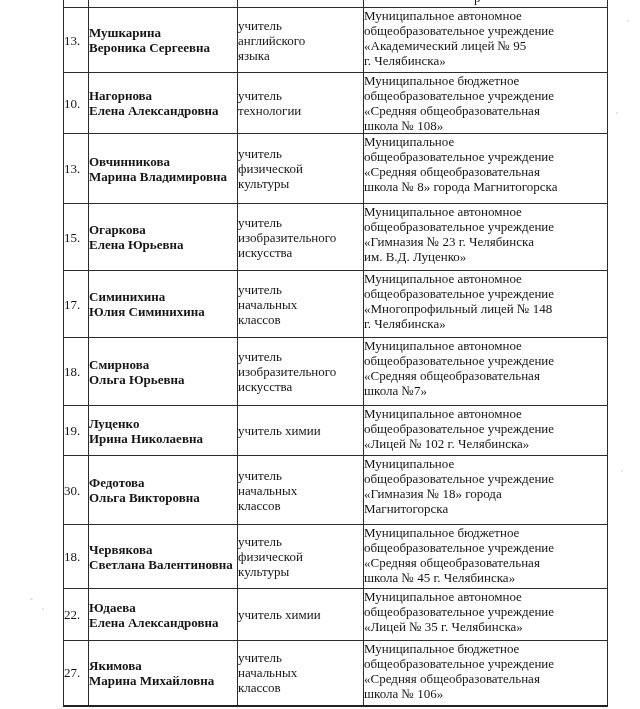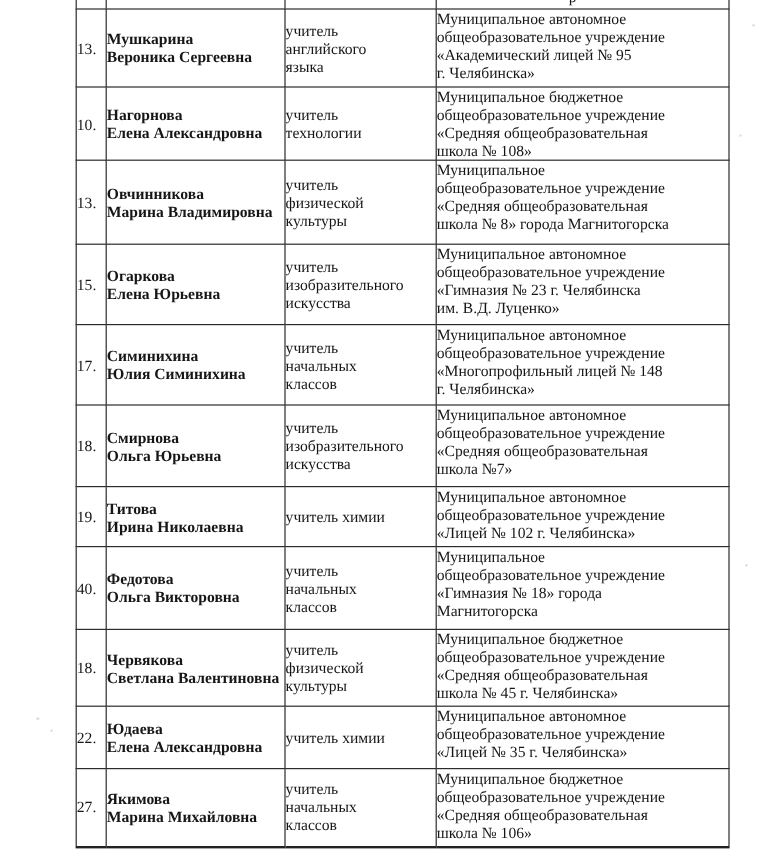--- a/index.html
+++ b/index.html
@@ -187,29 +187,29 @@
     <td class="c-subj">учитель
 изобразительного
 искусства</td>
     <td class="c-school">Муниципальное автономное
 общеобразовательное учреждение
 «Средняя общеобразовательная
 школа №7»</td>
   </tr>
         <tr style="height: 50px;">
     <td class="c-num">19.</td>
-    <td class="c-name">Титова
+    <td class="c-name">Луценко
 Ирина Николаевна</td>
     <td class="c-subj">учитель химии</td>
     <td class="c-school">Муниципальное автономное
 общеобразовательное учреждение
 «Лицей № 102 г. Челябинска»</td>
   </tr>
         <tr style="height: 69px;">
-    <td class="c-num">40.</td>
+    <td class="c-num">30.</td>
     <td class="c-name">Федотова
 Ольга Викторовна</td>
     <td class="c-subj">учитель
 начальных
 классов</td>
     <td class="c-school">Муниципальное
 общеобразовательное учреждение
 «Гимназия № 18» города
 Магнитогорска</td>
   </tr>

